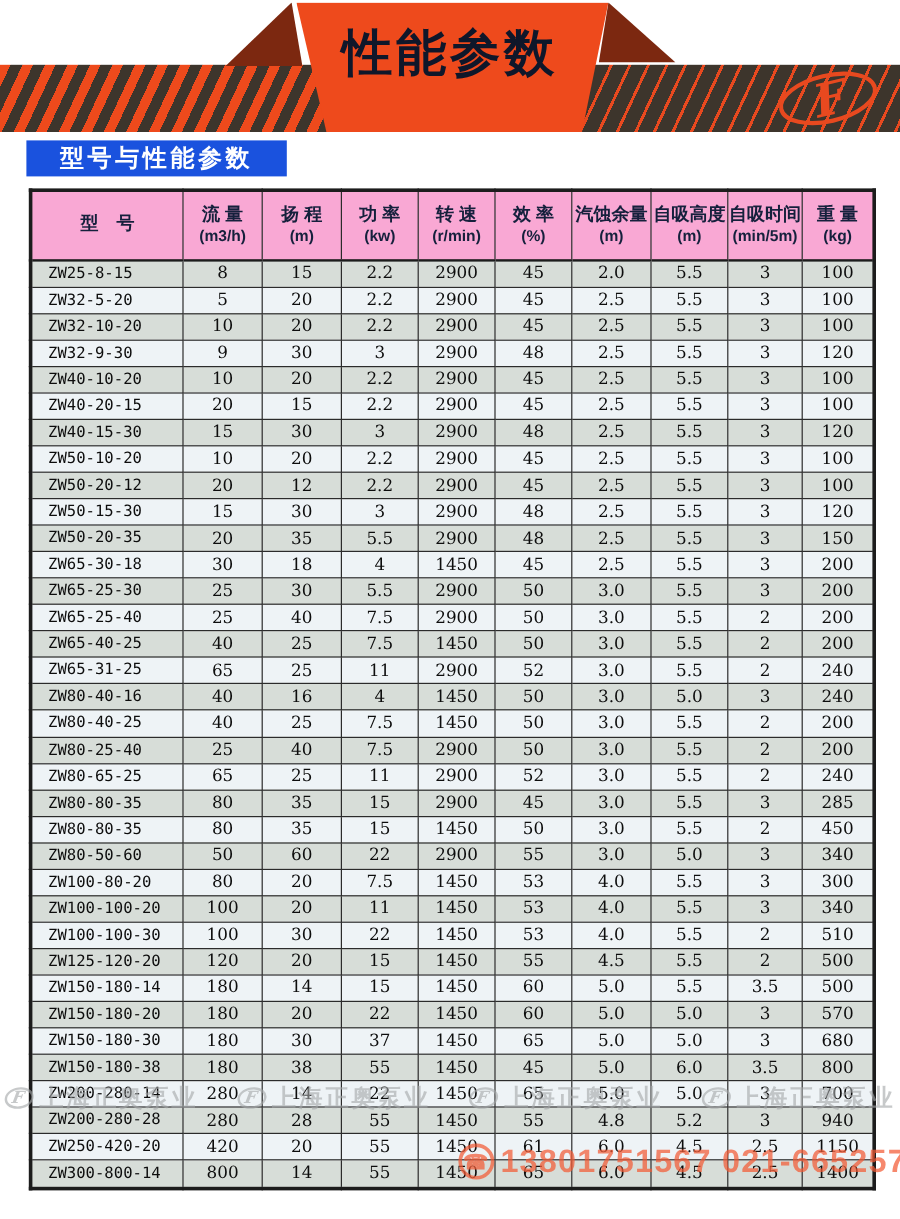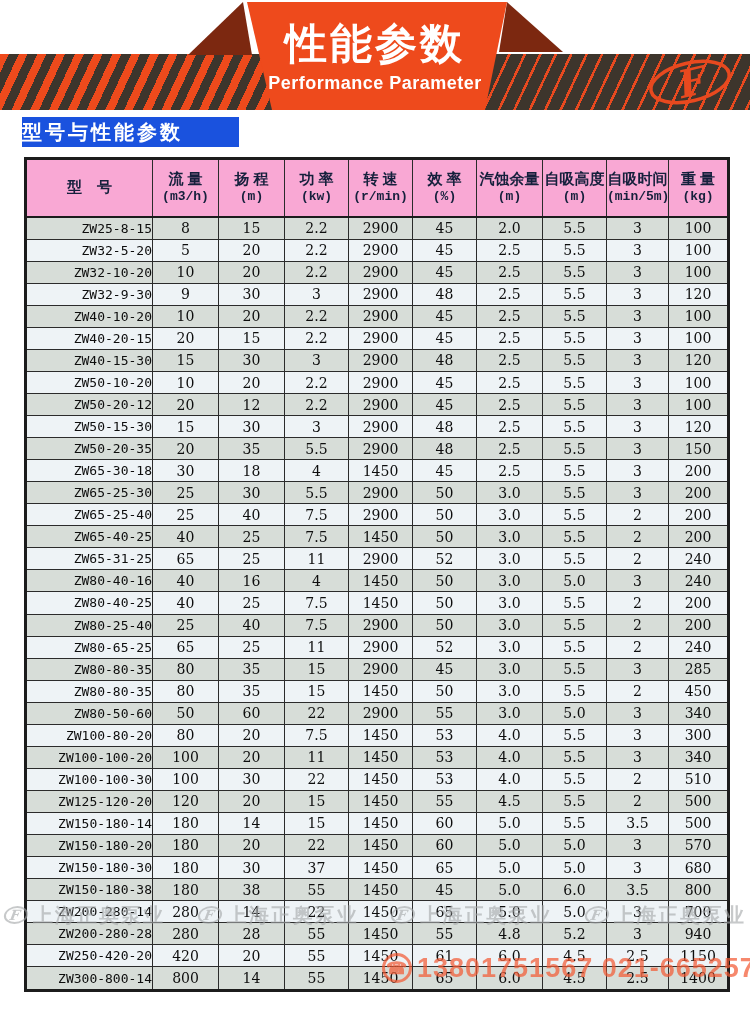--- a/index.html
+++ b/index.html
@@ -26,56 +26,56 @@
   }
   .tri-right {
     position:absolute; left:495px; top:0; width:75px; height:54px;
     background:#7c2810;
     clip-path:polygon(12px 2px, 68px 52px, 4px 52px);
   }
   .trapezoid {
     position:absolute; left:240px; top:2px; width:270px; height:108px;
     background:#ee4a1c;
     clip-path:polygon(7px 0, 267px 0, 245px 108px, 32px 108px);
-    text-align:center; color:#ffffff; z-index:2;
+    text-align:center; color:#0f172a; z-index:2;
   }
   .banner-title {
     margin-top:14px; font-size:42px; font-weight:bold; letter-spacing:3px;
     font-family:"Liberation Sans", sans-serif;
   }
   .banner-subtitle {
     margin-top:1px; font-size:18px; font-weight:bold; letter-spacing:0.5px;
   }
   .logo-svg { position:absolute; left:642px; top:54px; z-index:3; }
 
   
   .section-title {
     position:absolute; left:22px; top:117px; width:217px; height:30px;
     background:#1a52de; color:#ffffff; font-size:20px; font-weight:bold;
-    letter-spacing:3px; text-align:left; line-height:30px;
+    letter-spacing:3px; text-align:center; line-height:30px;
   }
 
   
   .spec-table {
     position:absolute; left:24px; top:157px; width:703px; height:835px;
     border-collapse:collapse; table-layout:fixed;
     border:3px solid #1c1c1c;
   }
   .spec-table th, .spec-table td { border:1px solid #2b2b2b; text-align:center; }
   .spec-table thead th {
     height:58px; background:#f9a8d4; color:#15203c;
     font-size:15px; font-weight:bold; border-bottom:2px solid #1c1c1c;
     font-family:"Liberation Sans", sans-serif; line-height:1.25;
   }
-  .spec-table thead th .unit { font-size:13px;font-family:Liberation Mono, monospace; }
+  .spec-table thead th .unit { font-size:13px; }
   .spec-table tbody td {
     font-family:"DejaVu Serif", serif; font-size:14px; color:#0d0d0d;
   }
   .spec-table tbody td.model {
-    text-align:right; padding-left:13px;
+    text-align:left; padding-left:13px;
     font-family:"DejaVu Sans Mono", monospace; font-size:13px;
   }
   .spec-table tbody tr:nth-child(odd)  td { background:#d7ddd8; }
   .spec-table tbody tr:nth-child(even) td { background:#eef3f6; }
 
   
   .wm-brand {
     position:absolute; left:0; top:901px; width:750px; height:28px;
     display:flex; justify-content:space-between; align-items:center;
     padding:0 4px; color:rgba(165,168,170,0.62);
@@ -106,21 +106,20 @@
 <body>
 
 <div class="page">
 
   <div class="stripes-left"></div>
   <div class="stripes-right"></div>
   <div class="tri-left"></div>
   <div class="tri-right"></div>
   <div class="trapezoid">
     <div class="banner-title">性能参数</div>
-    <div class="banner-subtitle">Performance Parameter</div>
   </div>
   <svg class="logo-svg" width="96" height="56" viewBox="0 0 96 56">
     <ellipse cx="48" cy="28" rx="40" ry="19" fill="none" stroke="#e8491f" stroke-width="3.5" transform="rotate(-13 48 28)"></ellipse>
     <text x="50" y="42" font-size="38" font-style="italic" font-weight="bold" font-family="DejaVu Serif, serif" fill="#e8491f" text-anchor="middle" transform="rotate(-13 48 28)">F</text>
   </svg>
 
   <div class="section-title">型号与性能参数</div>
 
   <table class="spec-table">
     <colgroup>

